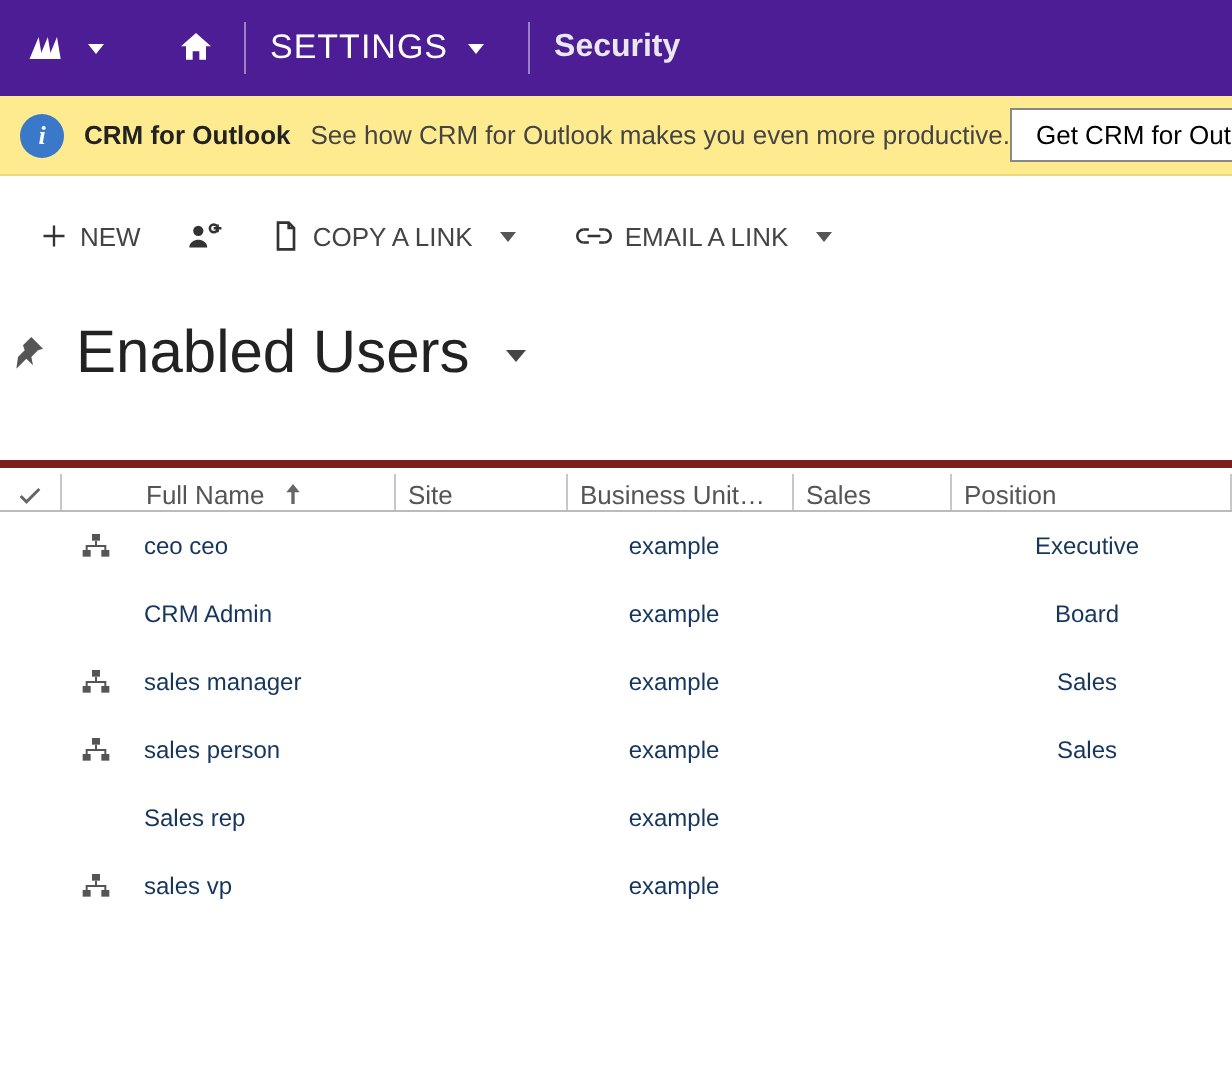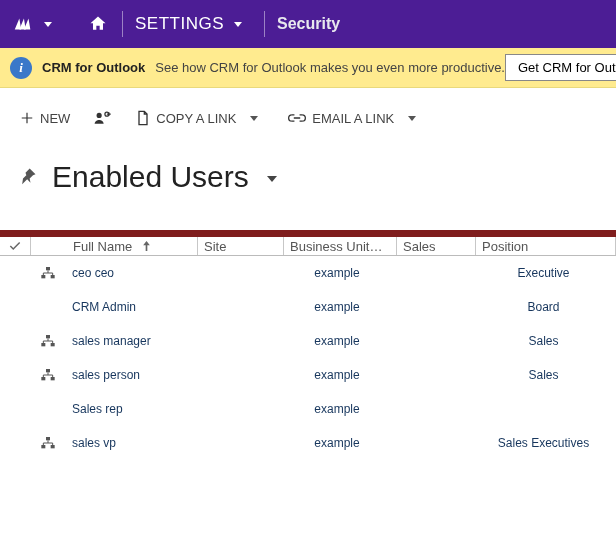--- a/index.html
+++ b/index.html
@@ -19,27 +19,27 @@
   .banner .b-title{font-weight:700;color:#222;margin-right:10px;}
   .banner .b-text{color:#444;}
   .banner .b-btn{margin-left:auto;background:#fff;border:1px solid #888;padding:5px 12px;font-size:13px;cursor:pointer;}
   
   .cmdbar{display:flex;align-items:center;padding:18px 8px 6px 10px;gap:4px;}
   .cmd{display:flex;align-items:center;gap:6px;padding:4px 10px;font-size:13px;color:#444;cursor:pointer;}
   .cmd .i{display:inline-flex;align-items:center;justify-content:center;}
   .cmd-split{display:inline-flex;align-items:center;justify-content:center;width:20px;height:20px;cursor:pointer;margin-left:-6px;}
   .cmd-split .car{width:0;height:0;border-left:4px solid transparent;border-right:4px solid transparent;border-top:5px solid #555;}
   
-  .pagehead{display:flex;align-items:center;padding:24px 0 8px 18px;}
+  .pagehead{display:flex;align-items:center;padding:24px 0 8px 4px;}
   .pin{margin-right:14px;cursor:pointer;}
   .pagehead h1{margin:0;font-weight:400;font-size:30px;color:#222;}
   .pagehead .car{display:inline-block;width:0;height:0;border-left:5px solid transparent;border-right:5px solid transparent;border-top:6px solid #444;margin-left:10px;vertical-align:middle;}
   
   .grid{margin-top:28px;}
-  .ghead{display:flex;align-items:center;border-bottom:1px solid #bbb;border-top:7px solid #7f1d1d;font-size:13px;color:#555;height:26px;}
+  .ghead{display:flex;align-items:flex-end;border-bottom:1px solid #bbb;border-top:4px solid #7f1d1d;font-size:13px;color:#555;height:26px;}
   .ghead .col,.grow .col{padding:0 6px;overflow:hidden;text-overflow:ellipsis;white-space:nowrap;}
   .ghead .sep{width:1px;height:18px;background:#c7c7c7;}
   .col-sel{width:30px;flex:0 0 30px;display:flex;align-items:center;justify-content:center;}
   .col-hier{width:36px;flex:0 0 36px;display:flex;align-items:center;justify-content:center;}
   .col-name{width:130px;}
   .col-site{width:85px;}
   .col-bu{width:112px;}
   .col-title{width:78px;}
   .col-pos{flex:1;}
   .ghead .sort-arrow{margin-left:6px;}
@@ -255,16 +255,15 @@
               <rect x="2" y="13" width="6" height="5" fill="#555"></rect>
               <rect x="16" y="13" width="6" height="5" fill="#555"></rect>
               <path d="M12 6v4M5 13v-3h14v3" stroke="#555" stroke-width="1.5" fill="none"></path>
             </svg>
           </span>
         </div>
         <div class="col col-name">sales vp</div>
         <div class="col col-site"></div>
         <div class="col col-bu">example</div>
         <div class="col col-title"></div>
-        <div class="col col-pos">Sales Executives</div>
       </div>
     </div>
 </div>
 
 </body></html>

